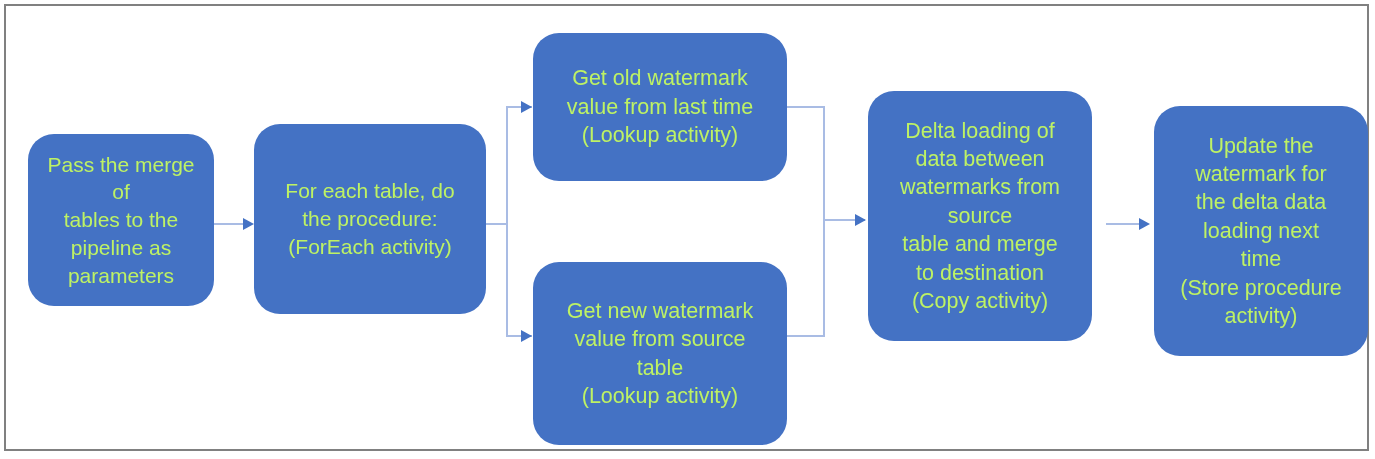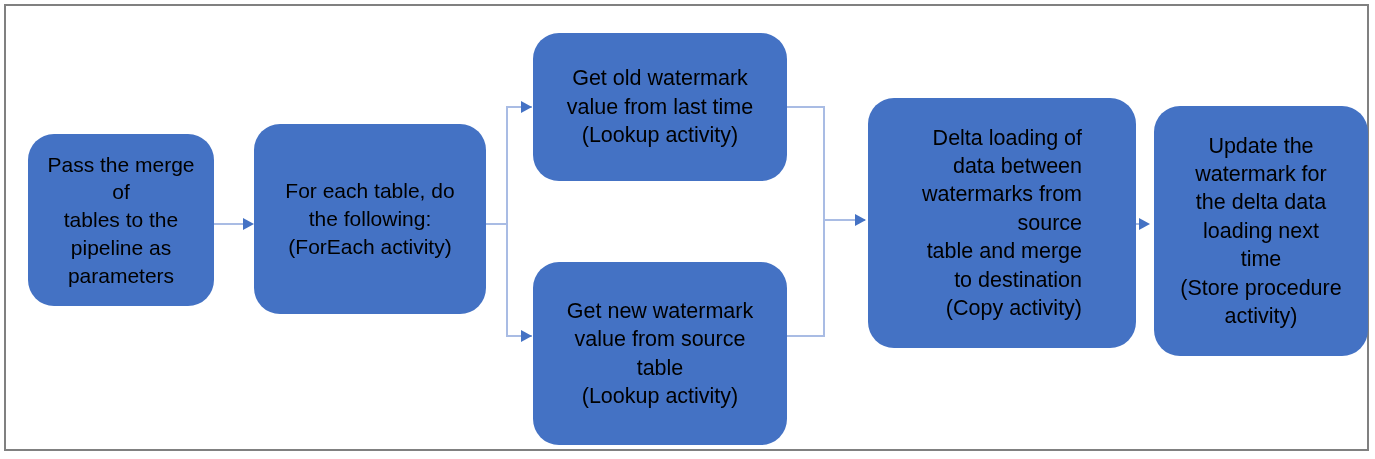--- a/index.html
+++ b/index.html
@@ -24,35 +24,35 @@
     width: 1365px;
     height: 447px;
     border: 2px solid #808080;
     box-sizing: border-box;
     background: #ffffff;
   }
   .node {
     position: absolute;
     background: #4472C4;
     border-radius: 26px;
-    color: #000000;
+    color: #bef264;
     display: flex;
     align-items: center;
     justify-content: center;
     text-align: center;
     box-sizing: border-box;
     line-height: 1.32;
     white-space: pre-line;
     padding: 14px 8px;
   }
   .n1 { left: 22px;   top: 128px; width: 186px; height: 172px; font-size: 21px; }
   .n2 { left: 248px;  top: 118px; width: 232px; height: 190px; font-size: 21px; }
   .n3 { left: 527px;  top: 27px;  width: 254px; height: 148px; font-size: 21.5px; }
   .n4 { left: 527px;  top: 256px; width: 254px; height: 183px; font-size: 21.5px; }
-  .n5 { left: 862px;  top: 92px;  width: 268px; height: 250px; font-size: 21.5px; text-align: right; }
+  .n5 { left: 862px;  top: 85px;  width: 224px; height: 250px; font-size: 21.5px; }
   .n6 { left: 1148px; top: 100px;  width: 214px; height: 250px; font-size: 21.5px; }
 
   
   .hline {
     position: absolute;
     height: 2px;
     background: #A9BCE4;
   }
   .vline {
     position: absolute;
@@ -97,21 +97,21 @@
 
     <div class="node n1">
       <span>Pass the merge of
 tables to the
 pipeline as
 parameters</span>
     </div>
 
     <div class="node n2">
       <span>For each table, do
-the following:
+the procedure:
 (ForEach activity)</span>
     </div>
 
     <div class="node n3">
       <span>Get old watermark
 value from last time
 (Lookup activity)</span>
     </div>
 
     <div class="node n4">

